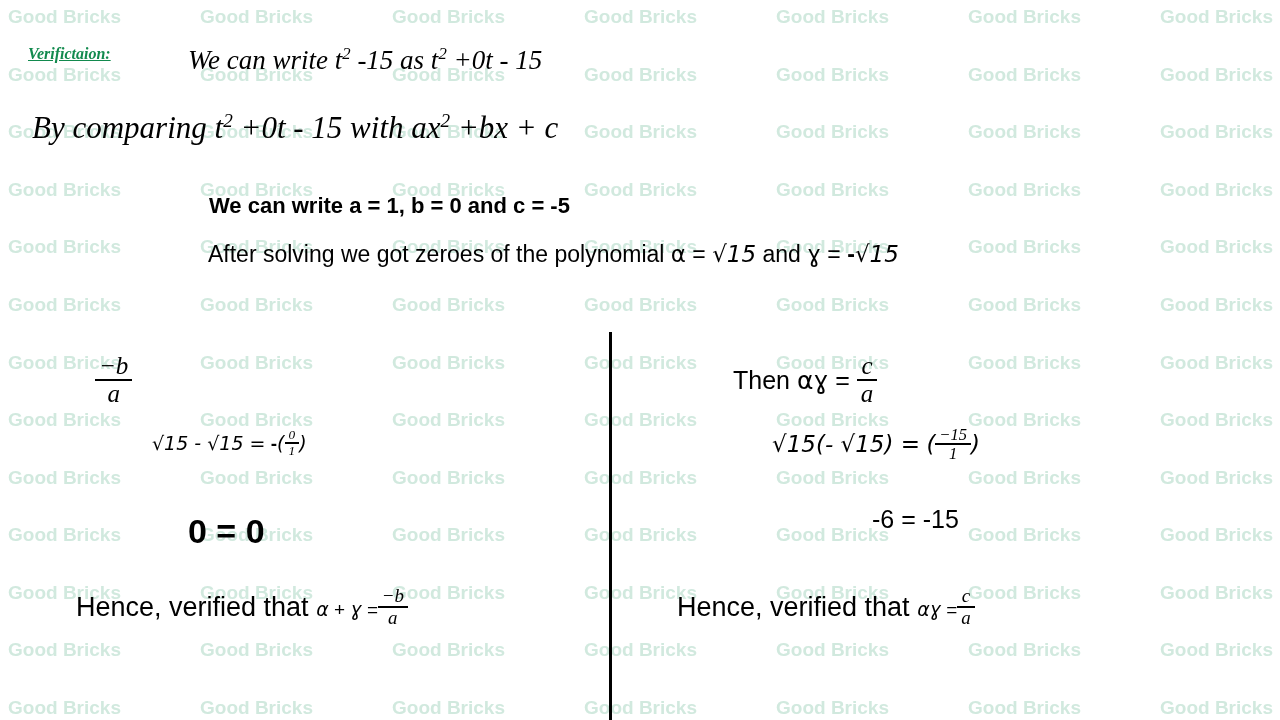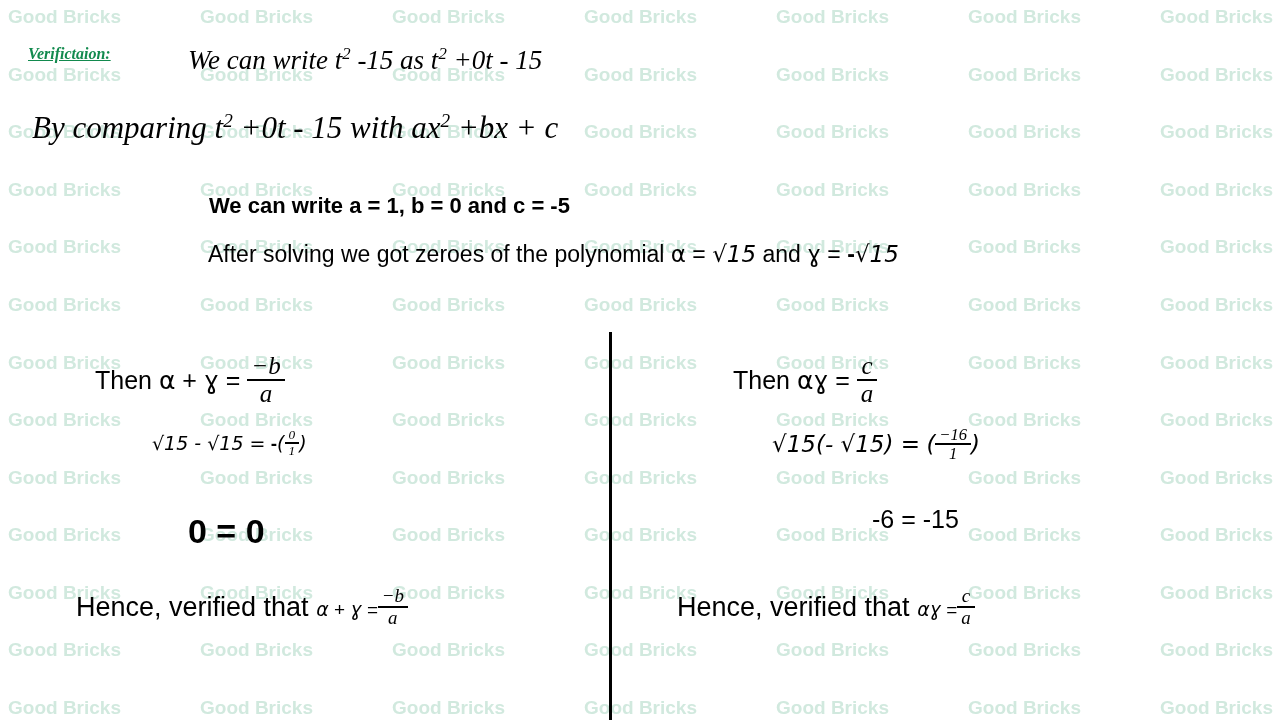--- a/index.html
+++ b/index.html
@@ -261,21 +261,20 @@
   <div class="abs line3">We can write a = 1, b = 0 and c = -5</div>
 
   <div class="abs line4">
     <span>After solving we got zeroes of the polynomial <span class="greek">α</span> = <span class="sqrt">√15</span> and <span class="greek">ɣ</span> = <span class="minus-bold">-</span><span class="sqrt">√15</span></span>
   </div>
 
 
   <div class="abs divider"></div>
 
   <div class="abs row-text l1">
-    <span>Then <span class="greek">α</span> + <span class="greek">ɣ</span> =</span>
     <span class="frac">
       <span class="num">−b</span>
       <span class="den">a</span>
     </span>
   </div>
 
   <div class="abs row-text l2">
     <span class="sqrt">√15 - √15 =</span>
     <span class="minus-bold">-</span><span class="sqrt">(</span><span class="frac"><span class="num" style="font-size:0.7em">0</span><span class="den" style="font-size:0.7em">1</span></span><span class="sqrt">)</span>
   </div>
@@ -290,21 +289,21 @@
   <div class="abs row-text r1">
     <span>Then <span class="greek">αɣ</span> =</span>
     <span class="frac">
       <span class="num">c</span>
       <span class="den">a</span>
     </span>
   </div>
 
   <div class="abs row-text r2">
     <span class="sqrt">√15(- √15) =</span>
-    <span class="sqrt">(</span><span class="frac"><span class="num" style="font-size:0.72em">−16</span><span class="den" style="font-size:0.72em">1</span></span><span class="sqrt">)</span>
+    <span class="sqrt">(</span><span class="frac"><span class="num" style="font-size:0.72em">−15</span><span class="den" style="font-size:0.72em">1</span></span><span class="sqrt">)</span>
   </div>
 
   <div class="abs row-text r3">-6 = -15</div>
 
   <div class="abs row-text r4">
     <span>Hence, verified that</span>
     <span class="small-ital"><span class="greek">αɣ</span> =</span><span class="frac" style="font-size:0.7em"><span class="num">c</span><span class="den">a</span></span>
   </div>
 
 </div>

